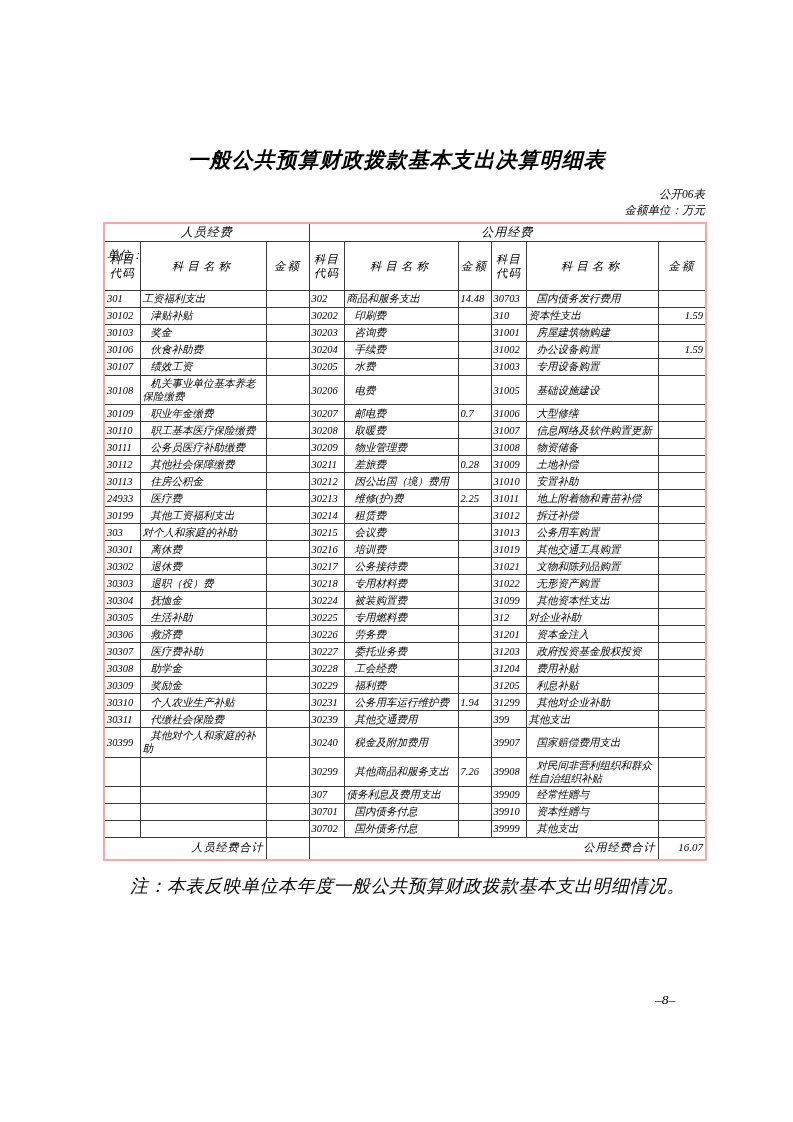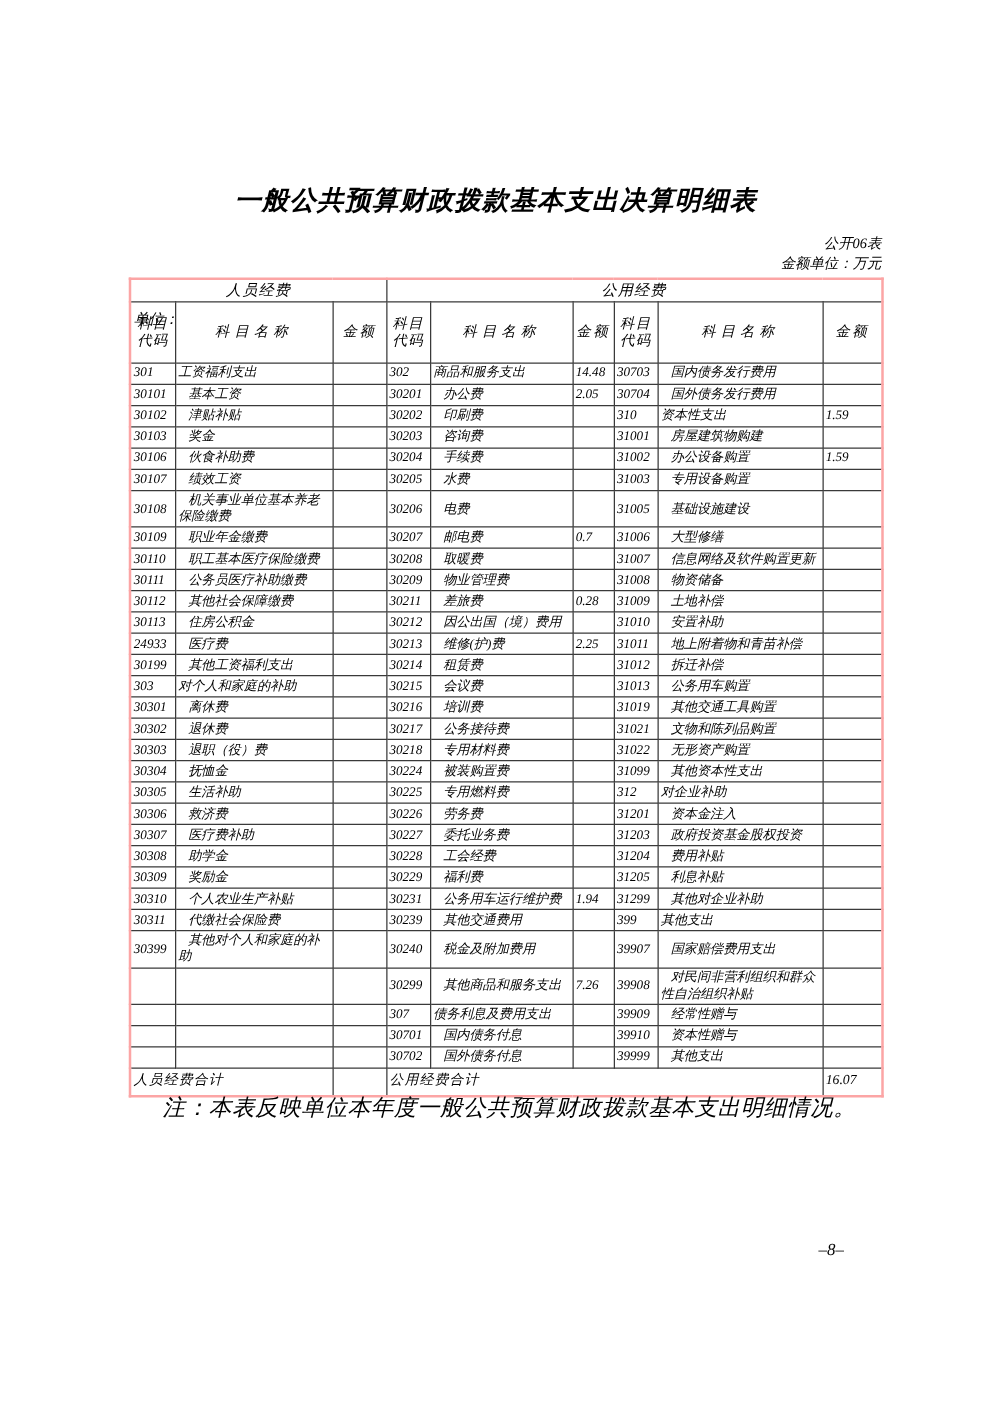--- a/index.html
+++ b/index.html
@@ -35,23 +35,23 @@
   }
   tr.section-row th { height:15px; font-size:12px; text-align:center; letter-spacing:1px; }
   tr.colhead-row th { height:46px; font-size:11.5px; text-align:center; }
   th.h-code { letter-spacing:1px; }
   th.h-name { letter-spacing:4px; }
   th.h-amt  { letter-spacing:2px; }
   td.code { text-align:left; padding-left:2px; height:14px; }
   td.name { text-align:left; }
   td.name.indent { text-indent:8px; }
   td.amt-l { text-align:left; padding-left:2px; }
-  td.amt-r { padding-right:3px;margin-left:48px; }
+  td.amt-r { text-align:right; padding-right:3px;margin-left:48px; }
   tr.total-row td { height:19px; font-size:11px; }
-  td.total-label { text-align:left; letter-spacing:1px; }
+  td.total-label { text-align:right; letter-spacing:1px; }
 
   .note { position:absolute; top:874px; left:107px; font-size:18px; letter-spacing:0.5px;margin-left:23px; }
   .page-number {
     position:absolute; top:992px; left:630px; width:70px;
     text-align:center; font-size:13.5px;
   }
 </style>
 </head>
 <body>
 
@@ -97,31 +97,20 @@
           <td class="name">工资福利支出</td>
           <td class="amt-l"></td>
           <td class="code">302</td>
           <td class="name">商品和服务支出</td>
           <td class="amt-l">14.48</td>
           <td class="code">30703</td>
           <td class="name indent">国内债务发行费用</td>
           <td class="amt-r"></td>
         </tr>
         <tr>
-          <td class="code">30101</td>
-          <td class="name indent">基本工资</td>
-          <td class="amt-l"></td>
-          <td class="code">30201</td>
-          <td class="name indent">办公费</td>
-          <td class="amt-l">2.05</td>
-          <td class="code">30704</td>
-          <td class="name indent">国外债务发行费用</td>
-          <td class="amt-r"></td>
-        </tr>
-        <tr>
           <td class="code">30102</td>
           <td class="name indent">津贴补贴</td>
           <td class="amt-l"></td>
           <td class="code">30202</td>
           <td class="name indent">印刷费</td>
           <td class="amt-l"></td>
           <td class="code">310</td>
           <td class="name">资本性支出</td>
           <td class="amt-r">1.59</td>
         </tr>

